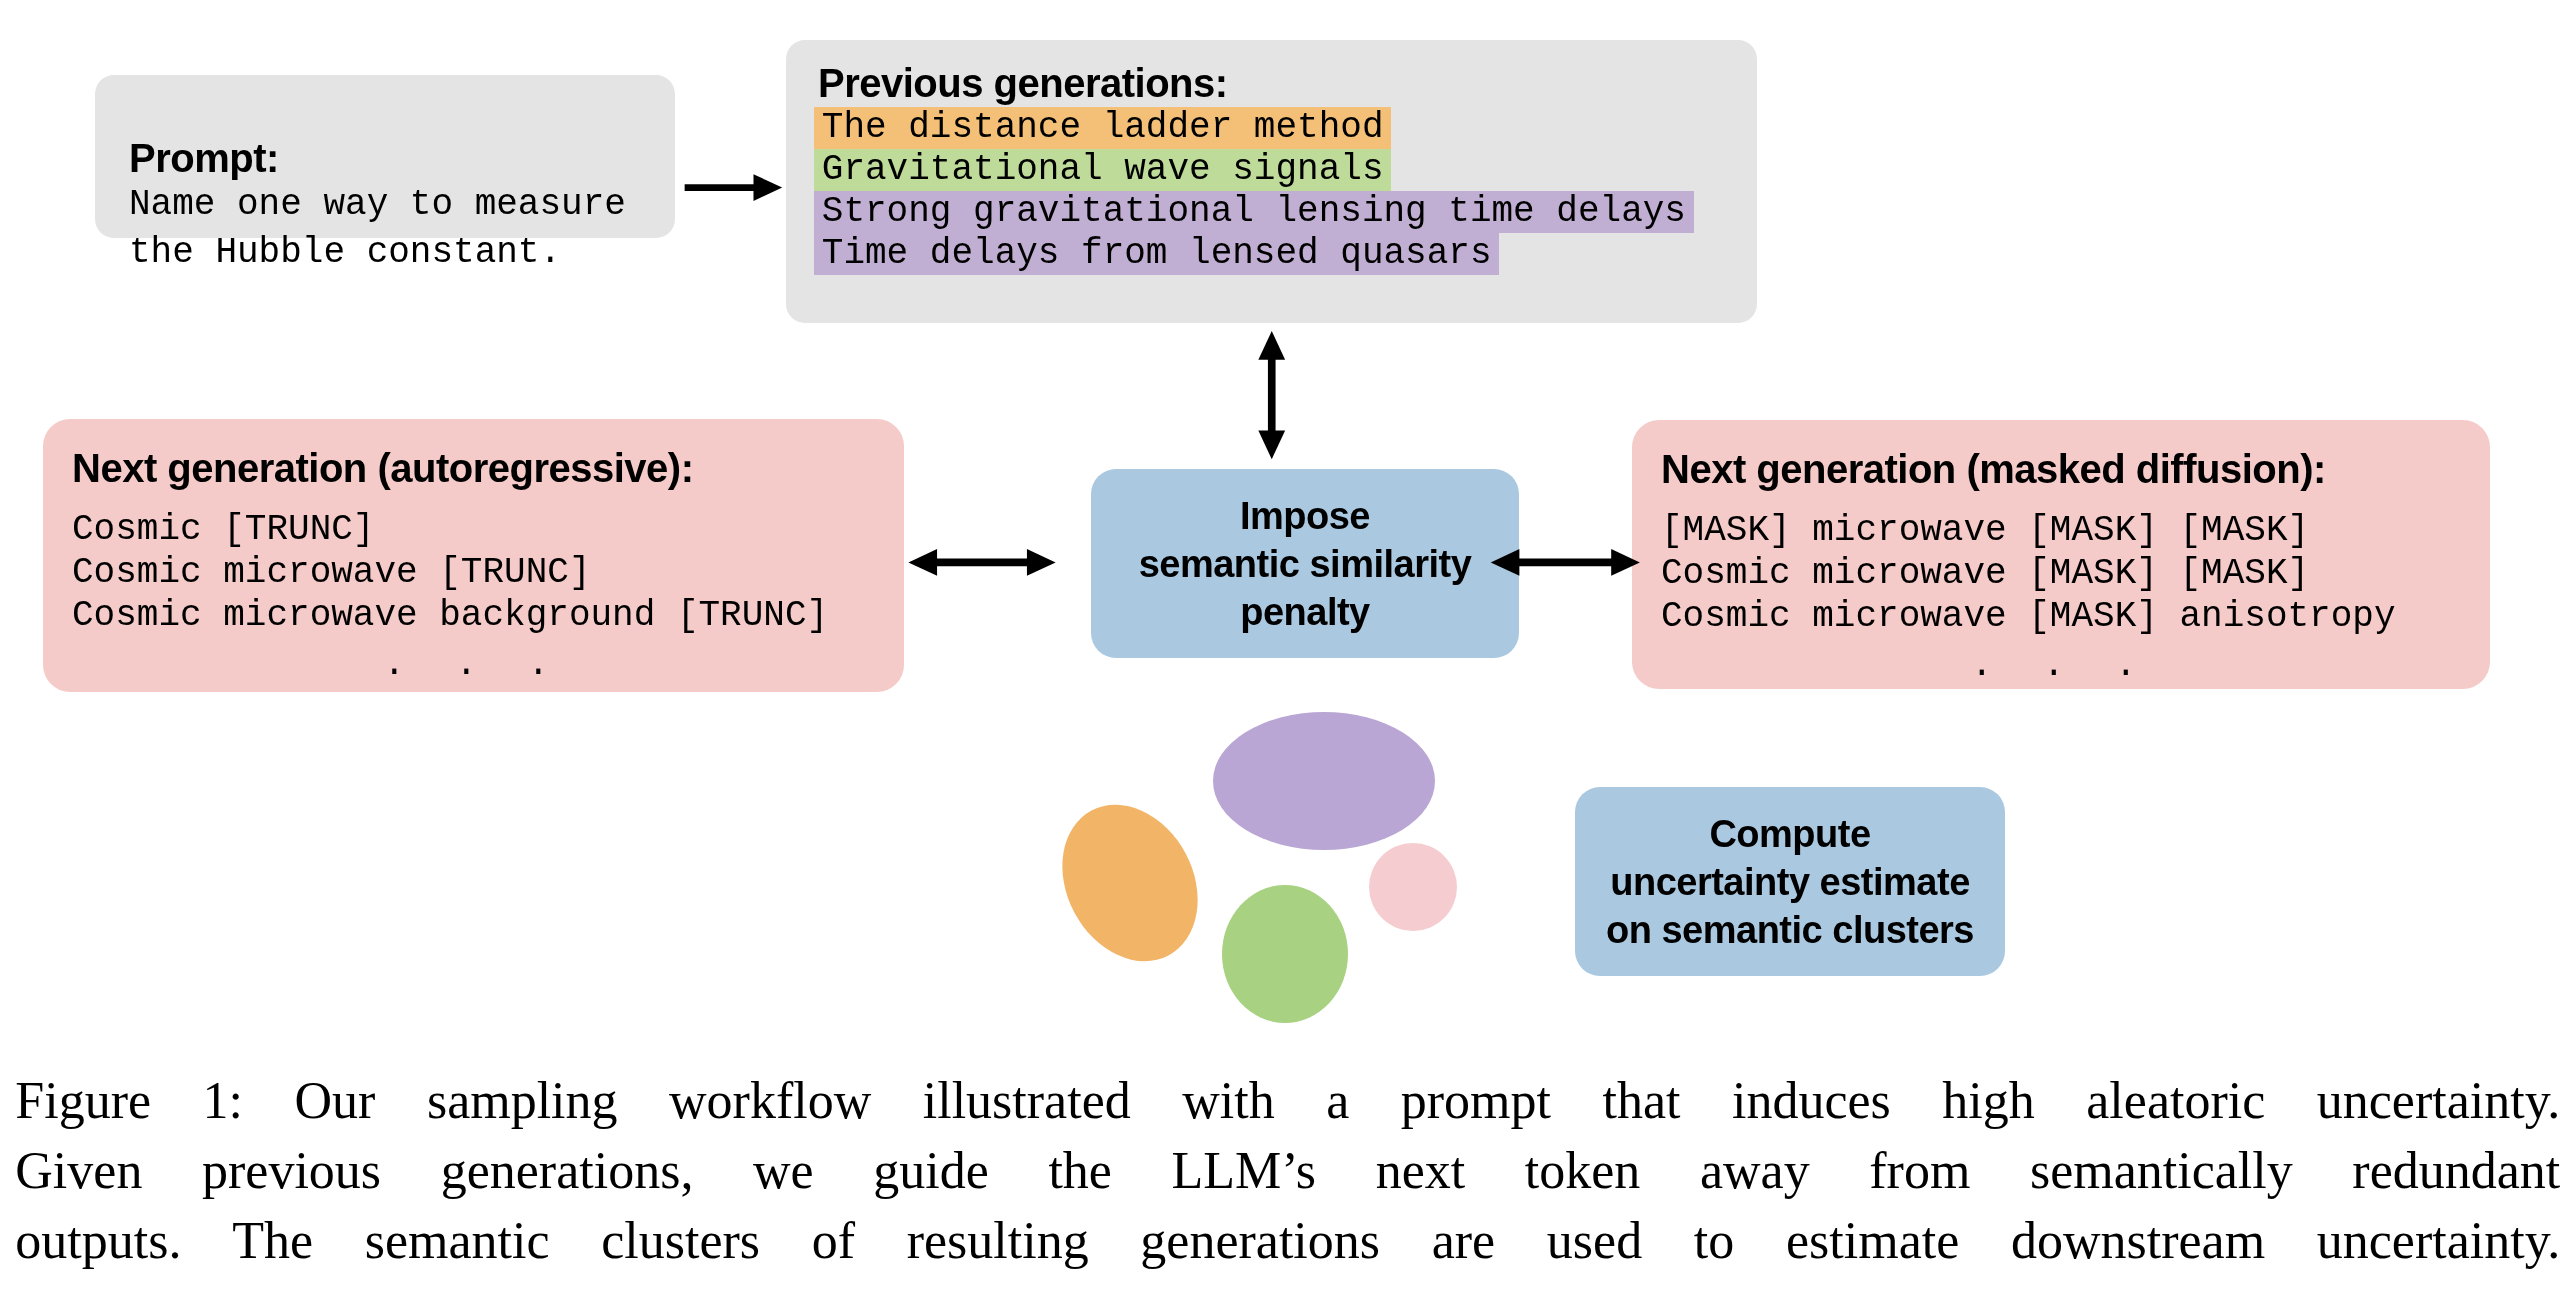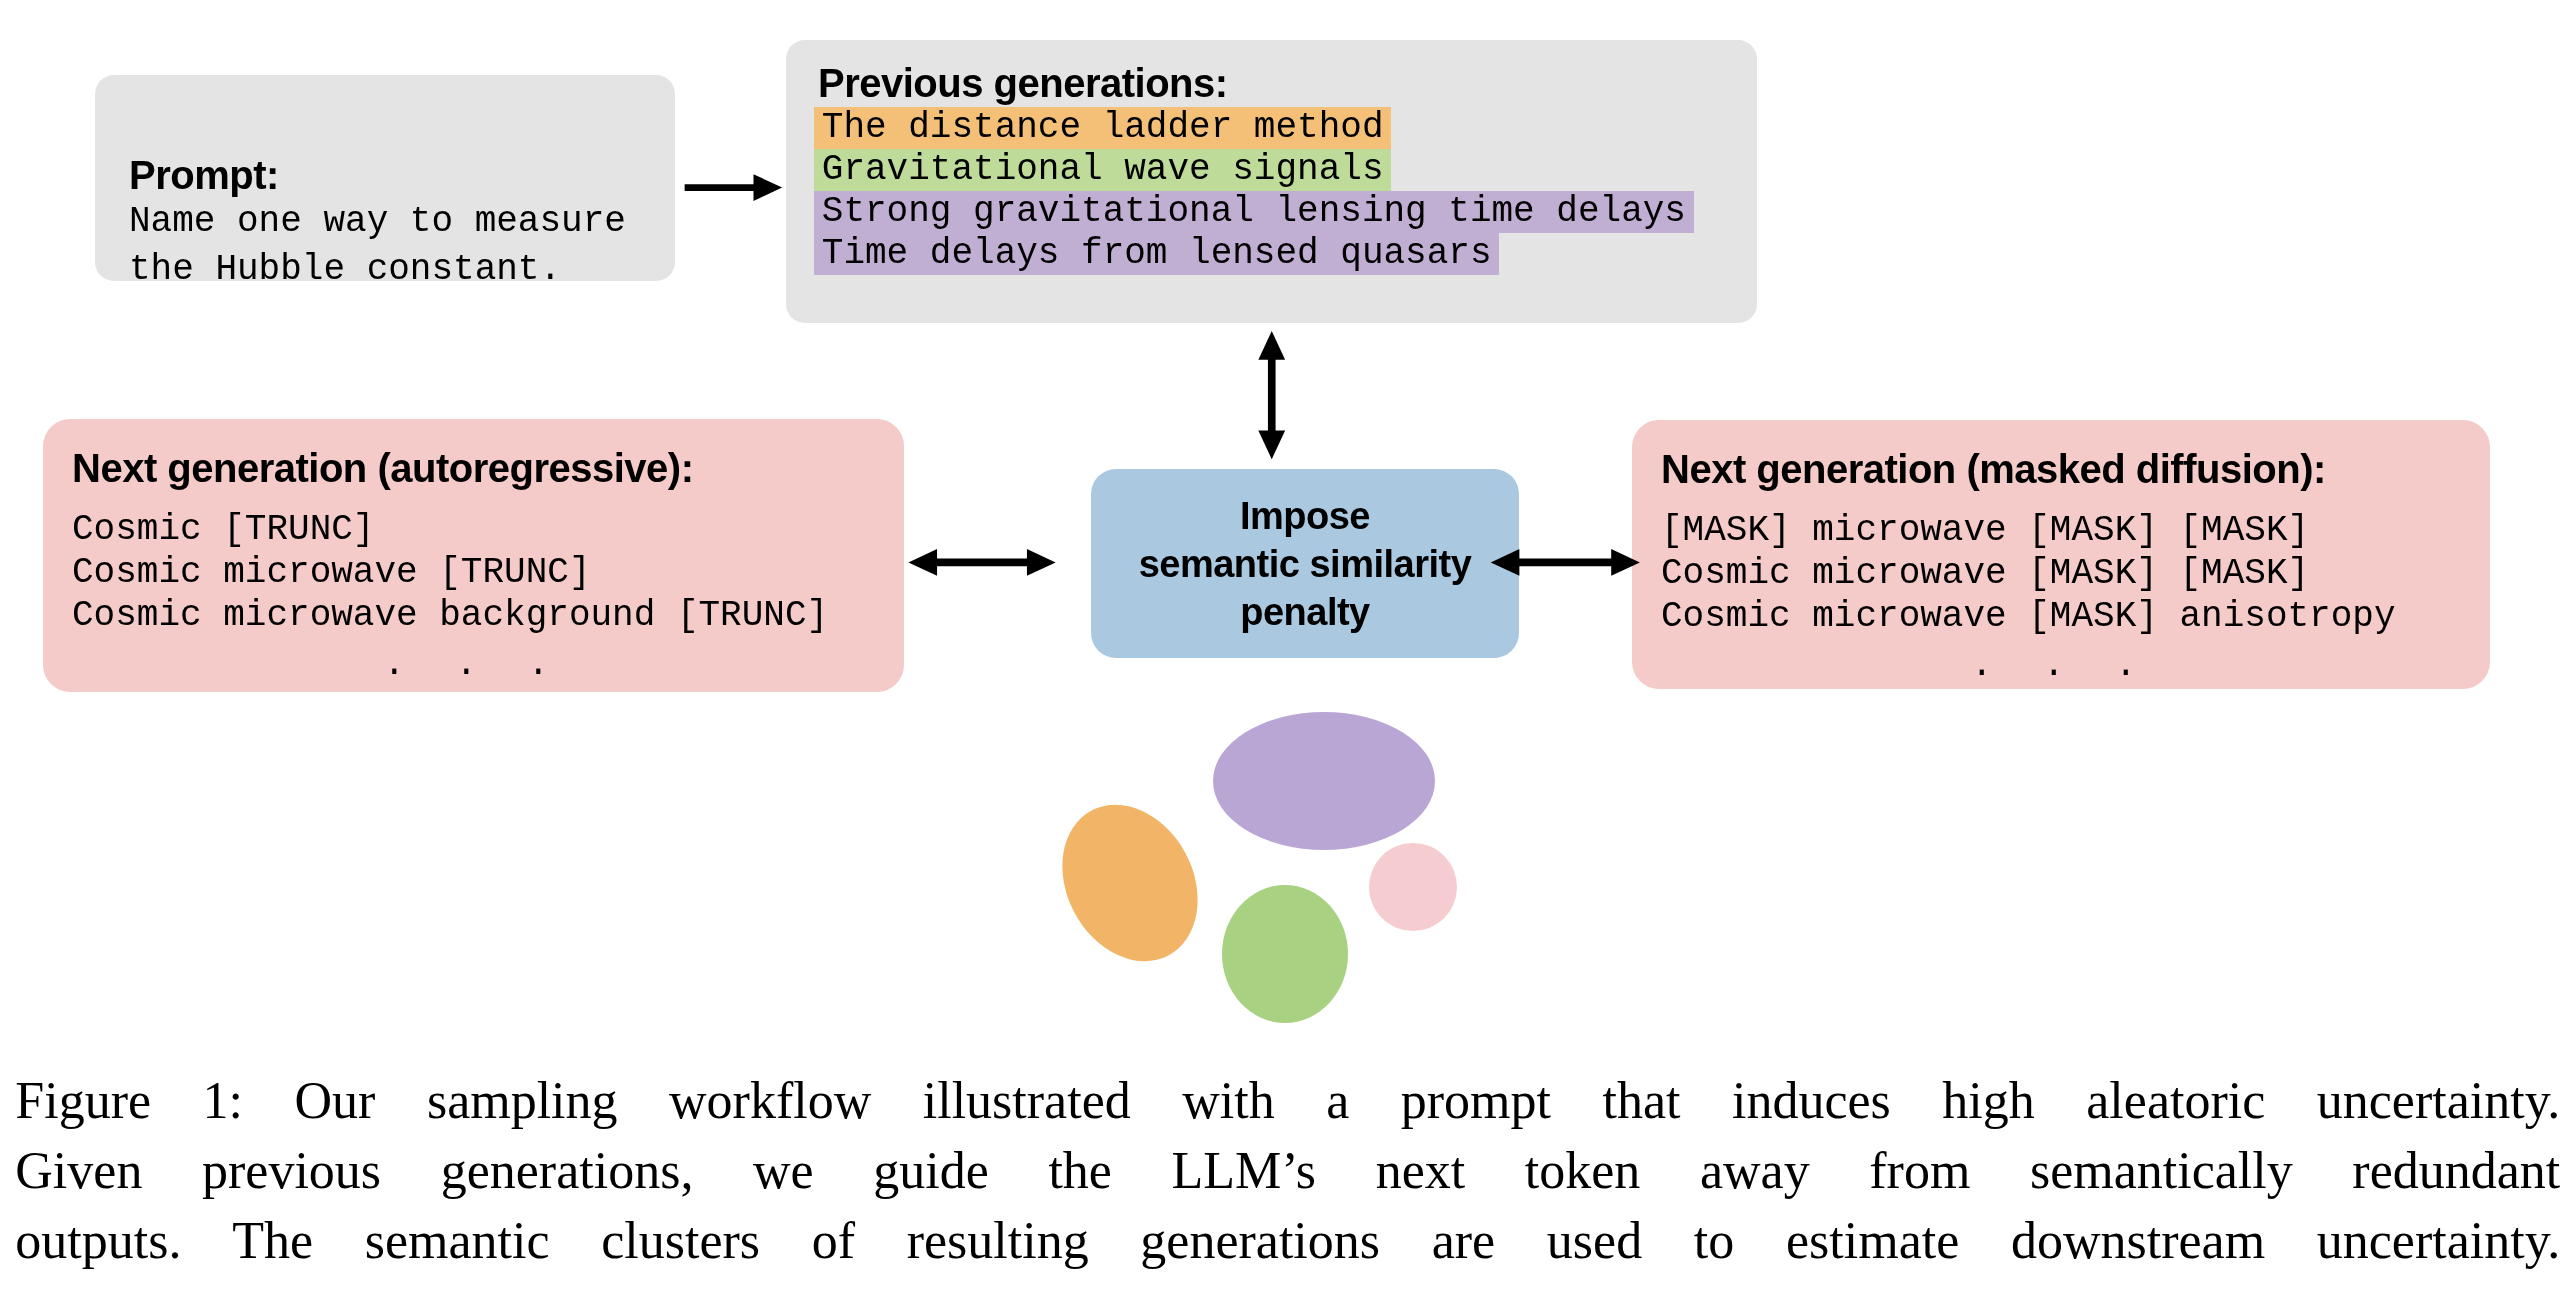--- a/index.html
+++ b/index.html
@@ -28,23 +28,23 @@
     font-size: 40px;
     line-height: 48px;
     letter-spacing: -0.5px;
   }
   .mono {
     font-family: "Liberation Mono", monospace;
     font-size: 36px;
   }
   
   .prompt-box {
-    left: 95px; top: 75px; width: 580px; height: 206px;
+    left: 95px; top: 75px; width: 580px; height: 163px;
     border-radius: 19px;
-    padding: 77px 0 0 34px;
+    padding: 60px 0 0 34px;
   }
   .prompt-box .box-title { line-height: 46px; }
   .prompt-box .mono-line { line-height: 48px; }
   
   .previous-box {
     left: 786px; top: 40px; width: 971px; height: 283px;
     border-radius: 19px;
     padding: 21px 16px 0 32px;
   }
   .previous-box .box-title { line-height: 44px; margin-bottom: 1.9px; }
@@ -157,20 +157,25 @@
     <div class="mono mono-line">Cosmic microwave [MASK] [MASK]</div>
     <div class="mono mono-line">Cosmic microwave [MASK] anisotropy</div>
     <div class="mono dots-line">. . .</div>
   </div>
 
   <div class="cluster cluster-purple" style="background-color: rgb(185, 166, 212);"></div>
   <div class="cluster cluster-orange" style="background-color: rgb(242, 181, 103);"></div>
   <div class="cluster cluster-green" style="background-color: rgb(168, 210, 130);"></div>
   <div class="cluster cluster-pink" style="background-color: rgb(245, 205, 208);"></div>
 
+  <div class="box action-box compute-box" style="background-color: rgb(170, 201, 224);">
+    <div>Compute</div>
+    <div>uncertainty estimate</div>
+    <div>on semantic clusters</div>
+  </div>
 
   <svg class="arrows" viewBox="0 0 2694 1354" xmlns="http://www.w3.org/2000/svg">
     <g fill="#000" stroke="#000">
       <line x1="716" y1="196" x2="790" y2="196" stroke-width="7"></line>
       <polygon points="788,182 788,210 818,196" stroke="none"></polygon>
     </g>
     <g fill="#000" stroke="#000">
       <line x1="1330" y1="374" x2="1330" y2="452" stroke-width="8"></line>
       <polygon points="1316,376 1344,376 1330,346" stroke="none"></polygon>
       <polygon points="1316,450 1344,450 1330,480" stroke="none"></polygon>

